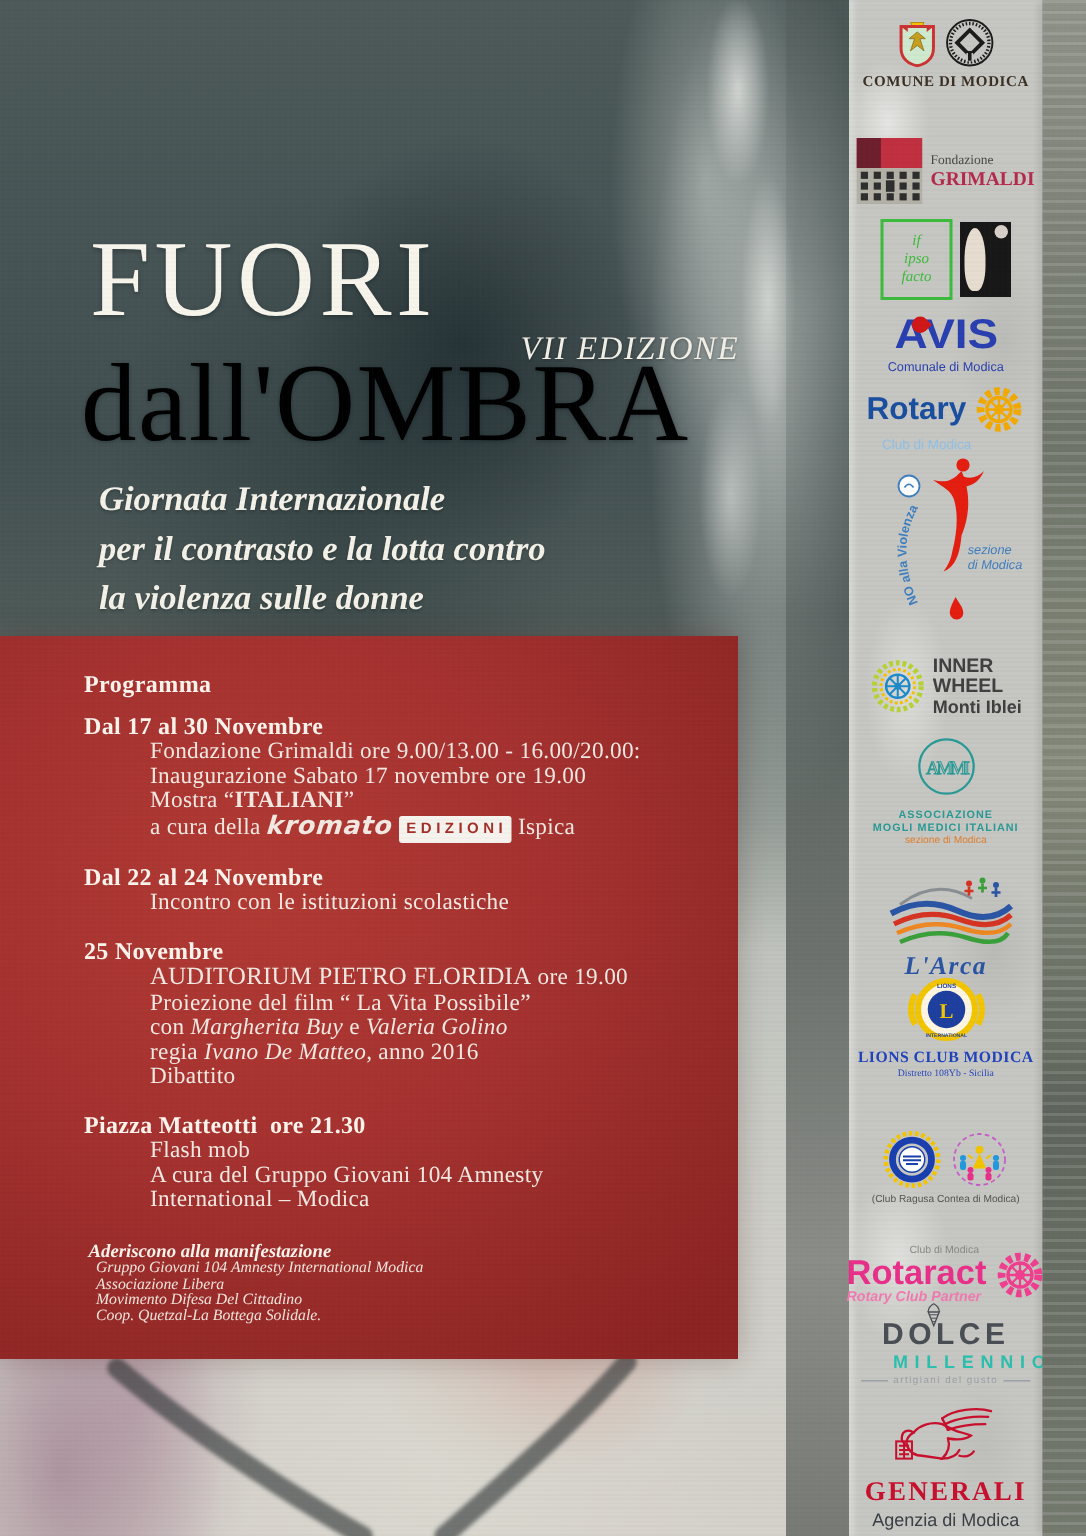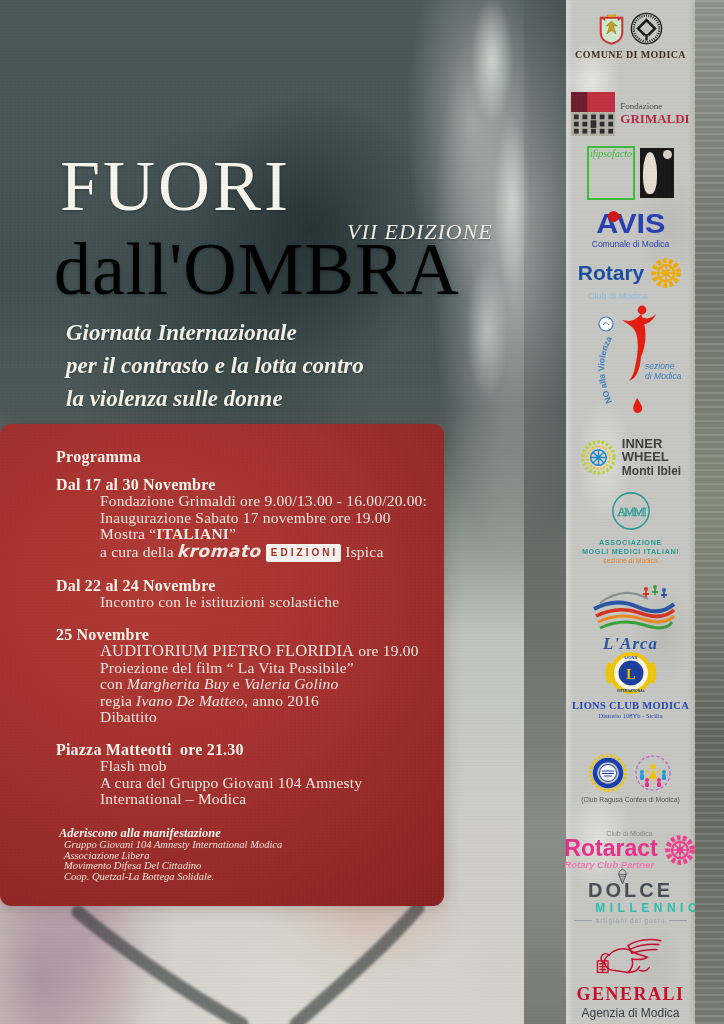--- a/index.html
+++ b/index.html
@@ -20,23 +20,23 @@
   .band{position:absolute;left:452px;top:0;width:86px;height:440px;opacity:.85;filter:blur(1px);
     background:
       radial-gradient(30px 90px at 40px 60px, rgba(245,246,243,.8), transparent 70%),
       radial-gradient(26px 120px at 60px 200px, rgba(240,242,238,.7), transparent 70%),
       radial-gradient(30px 100px at 35px 330px, rgba(236,238,234,.6), transparent 70%);}
   .vstrip{position:absolute;left:524px;top:0;width:42px;height:1024px;
     background:linear-gradient(180deg, rgba(70,78,76,.25) 0%, rgba(90,98,94,.15) 20%,
       rgba(64,72,70,.45) 45%, rgba(52,58,56,.6) 62%, rgba(70,76,72,.5) 82%, rgba(58,64,60,.6) 100%);}
   .strokes{position:absolute;left:0;top:0;}
   
-  .redbox{position:absolute;left:0;top:424px;width:444px;height:482px;color:#f2e9e2;
+  .redbox{position:absolute;left:0;top:424px;width:492px;height:482px;color:#f2e9e2;
     background:radial-gradient(430px 390px at 35% 35%, #b23a34 0%, #a53230 45%, #952a28 78%, #8c2423 100%);
-    box-shadow:0 0 18px rgba(60,10,10,.25);border-radius:11px;}
+    box-shadow:0 0 18px rgba(60,10,10,.25);}
   .p-head{position:absolute;left:56px;top:24px;font-weight:bold;font-size:16px;color:#fbf4ec;letter-spacing:.3px;}
   .p-flow{position:absolute;left:0;top:52px;width:480px;}
   .p-sec{margin:0 0 15px 0;}
   .p-h{margin-left:56px;font-weight:bold;font-size:16px;line-height:17px;color:#fbf4ec;white-space:pre-wrap;letter-spacing:.2px;}
   .p-l{margin-left:100px;font-size:15.5px;line-height:16.6px;letter-spacing:.2px;}
   .p-l .b{font-weight:bold;}
   .p-l .i{font-style:italic;}
   .p-l .caps{font-size:16.5px;}
   .kromato{font-family:"DejaVu Sans",sans-serif;font-weight:bold;font-style:italic;font-size:17px;
     display:inline-block;transform:skewX(-6deg);letter-spacing:.5px;}
@@ -71,21 +71,21 @@
     background:repeating-linear-gradient(0deg, rgba(255,255,255,.12) 0 2px, transparent 2px 7px);}
   .sp{position:absolute;left:0;width:100%;display:flex;flex-direction:column;align-items:center;text-align:center;}
   .row{display:flex;align-items:center;justify-content:center;gap:5px;}
   .s0{top:12px}.s1{top:92px}.s2{top:146px}.s3{top:210px}.s4{top:256px}.s5{top:300px}.s6{top:437px}
   .s7{top:490px}.s8{top:583px}.s9{top:650px}.s10{top:753px}.s11{top:830px}.s12{top:880px}.s13{top:936px}
   .comune-label{margin-top:4px;font-weight:bold;font-size:10px;color:#3b2f23;letter-spacing:.4px;}
   .grim-t{text-align:left;line-height:1.05;}
   .grim-1{font-size:9px;color:#4a4a4a;}
   .grim-2{font-size:13px;font-weight:bold;color:#b5294b;}
   .ipso-box{width:44px;height:50px;border:2px solid #3dbb3d;color:#3dbb3d;font-style:italic;font-size:10px;
-    line-height:1.2;display:flex;justify-content:center;}
+    line-height:1.2;display:flex;flex-direction:column;justify-content:center;}
   .ipso-art{width:34px;height:50px;background:#181818;position:relative;overflow:hidden;}
   .ipso-art::before{content:"";position:absolute;left:3px;top:4px;width:14px;height:42px;background:#e6ddd0;border-radius:50% 50% 40% 40%;}
   .ipso-art::after{content:"";position:absolute;right:2px;top:2px;width:9px;height:9px;background:#d8d0c8;border-radius:50%;}
   .avis-wrap{position:relative;}
   .avis-name{font-family:"Liberation Sans",sans-serif;font-weight:bold;font-size:30px;line-height:28px;color:#2a3fb0;
     transform:scale(1.02,.92);}
   .avis-drop{position:absolute;left:11px;top:1px;width:11px;height:11px;background:#d01818;border-radius:0 50% 50% 50%;
     transform:rotate(135deg);}
   .avis-sub{font-family:"Liberation Sans",sans-serif;font-weight:normal;font-size:8.5px;color:#2a3fb0;margin-top:1px;}
   .rotary-name{font-family:"Liberation Sans",sans-serif;font-weight:bold;font-size:21px;color:#1a4fa0;}

